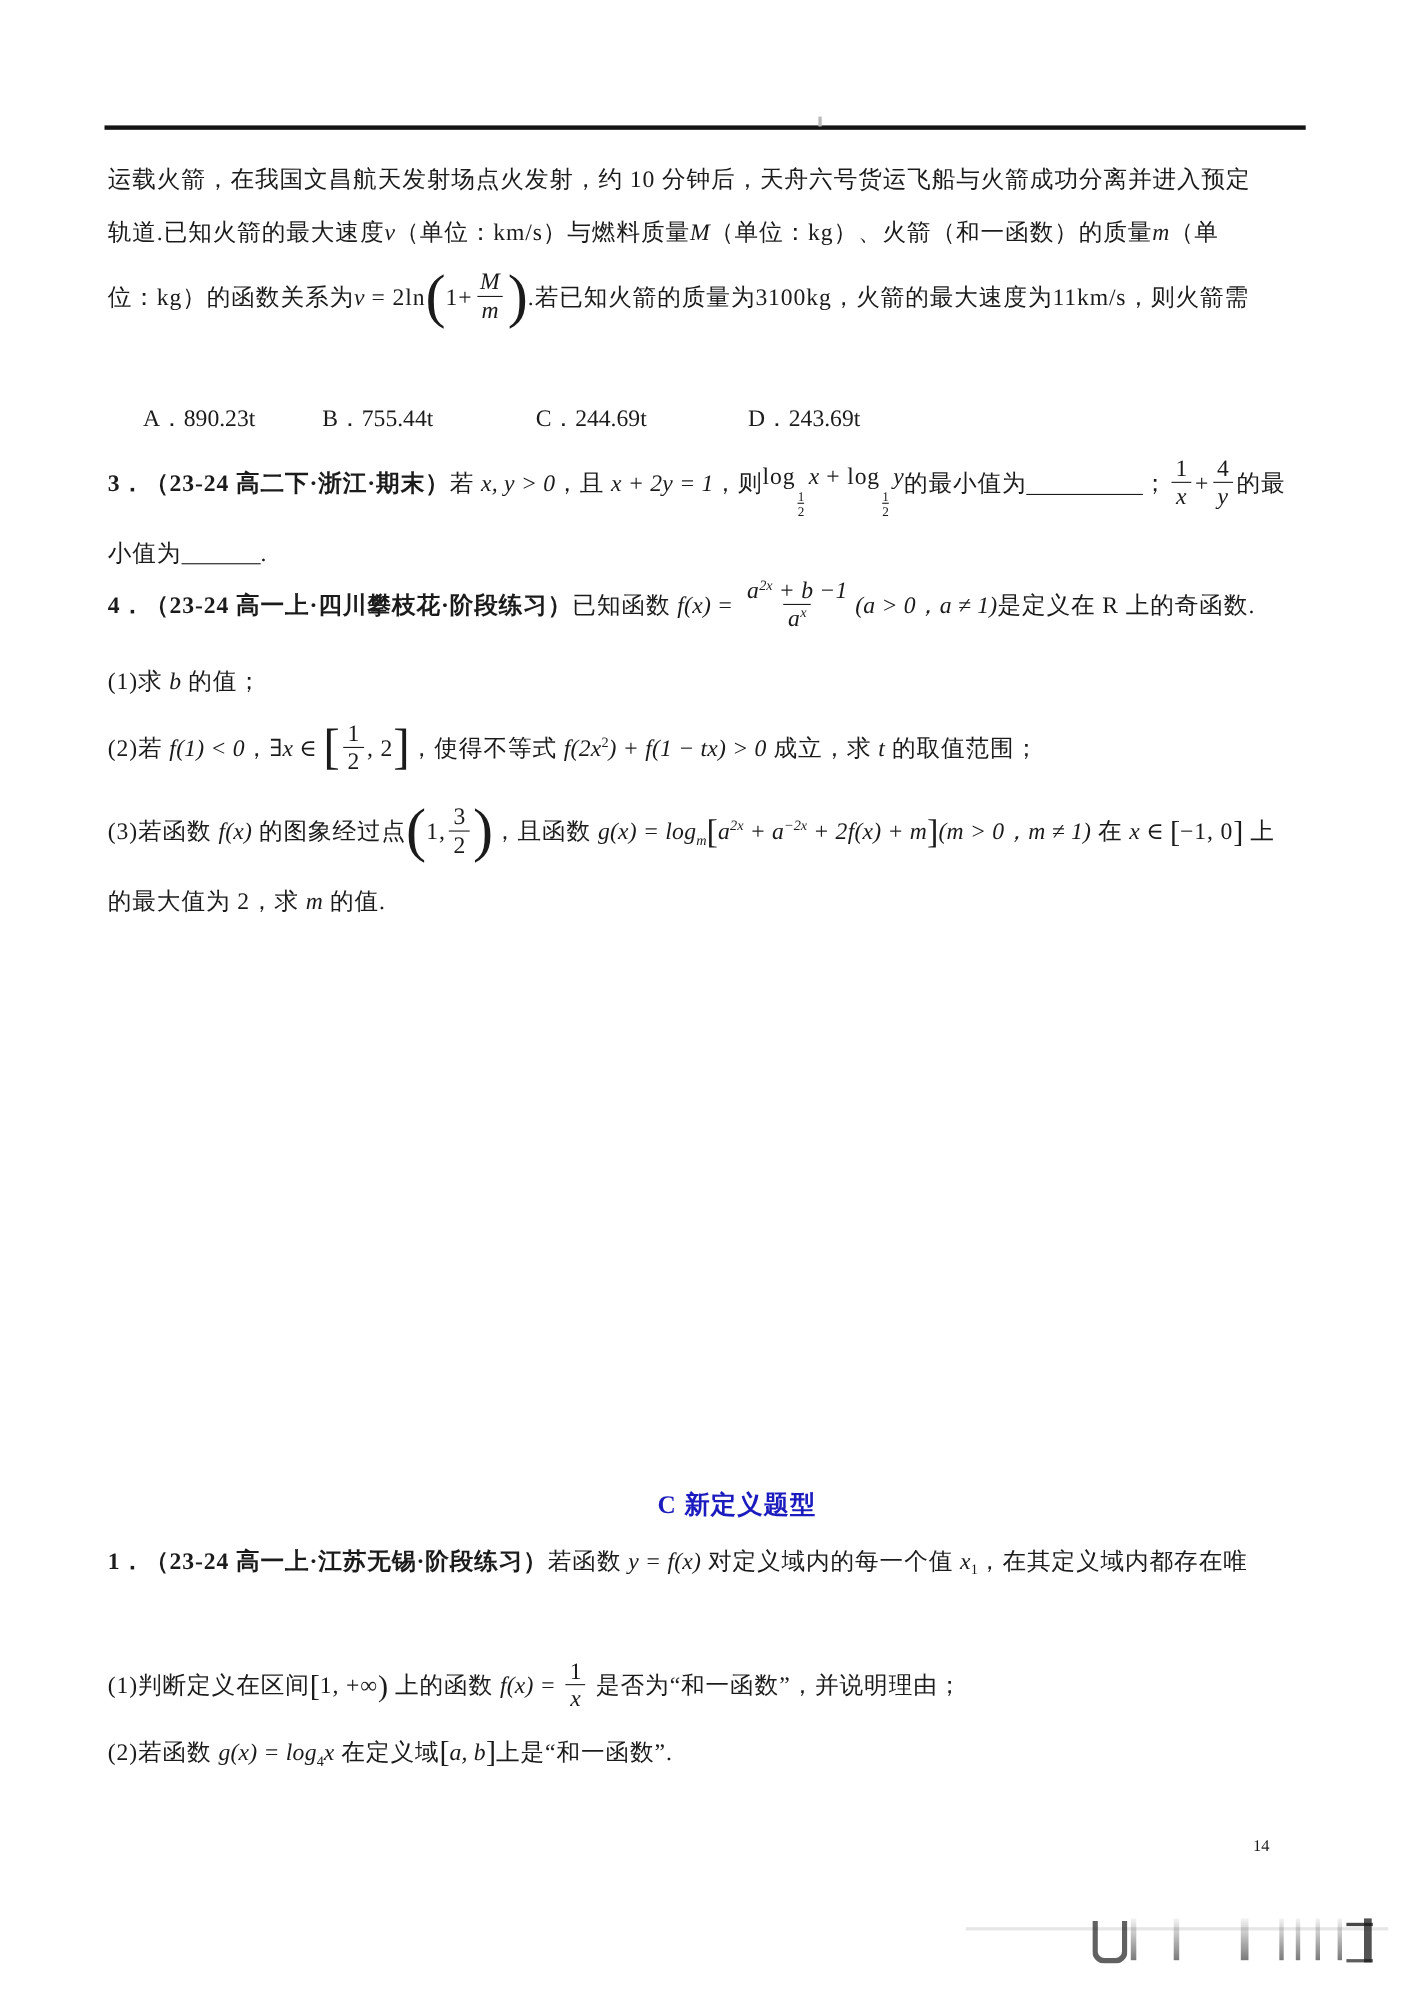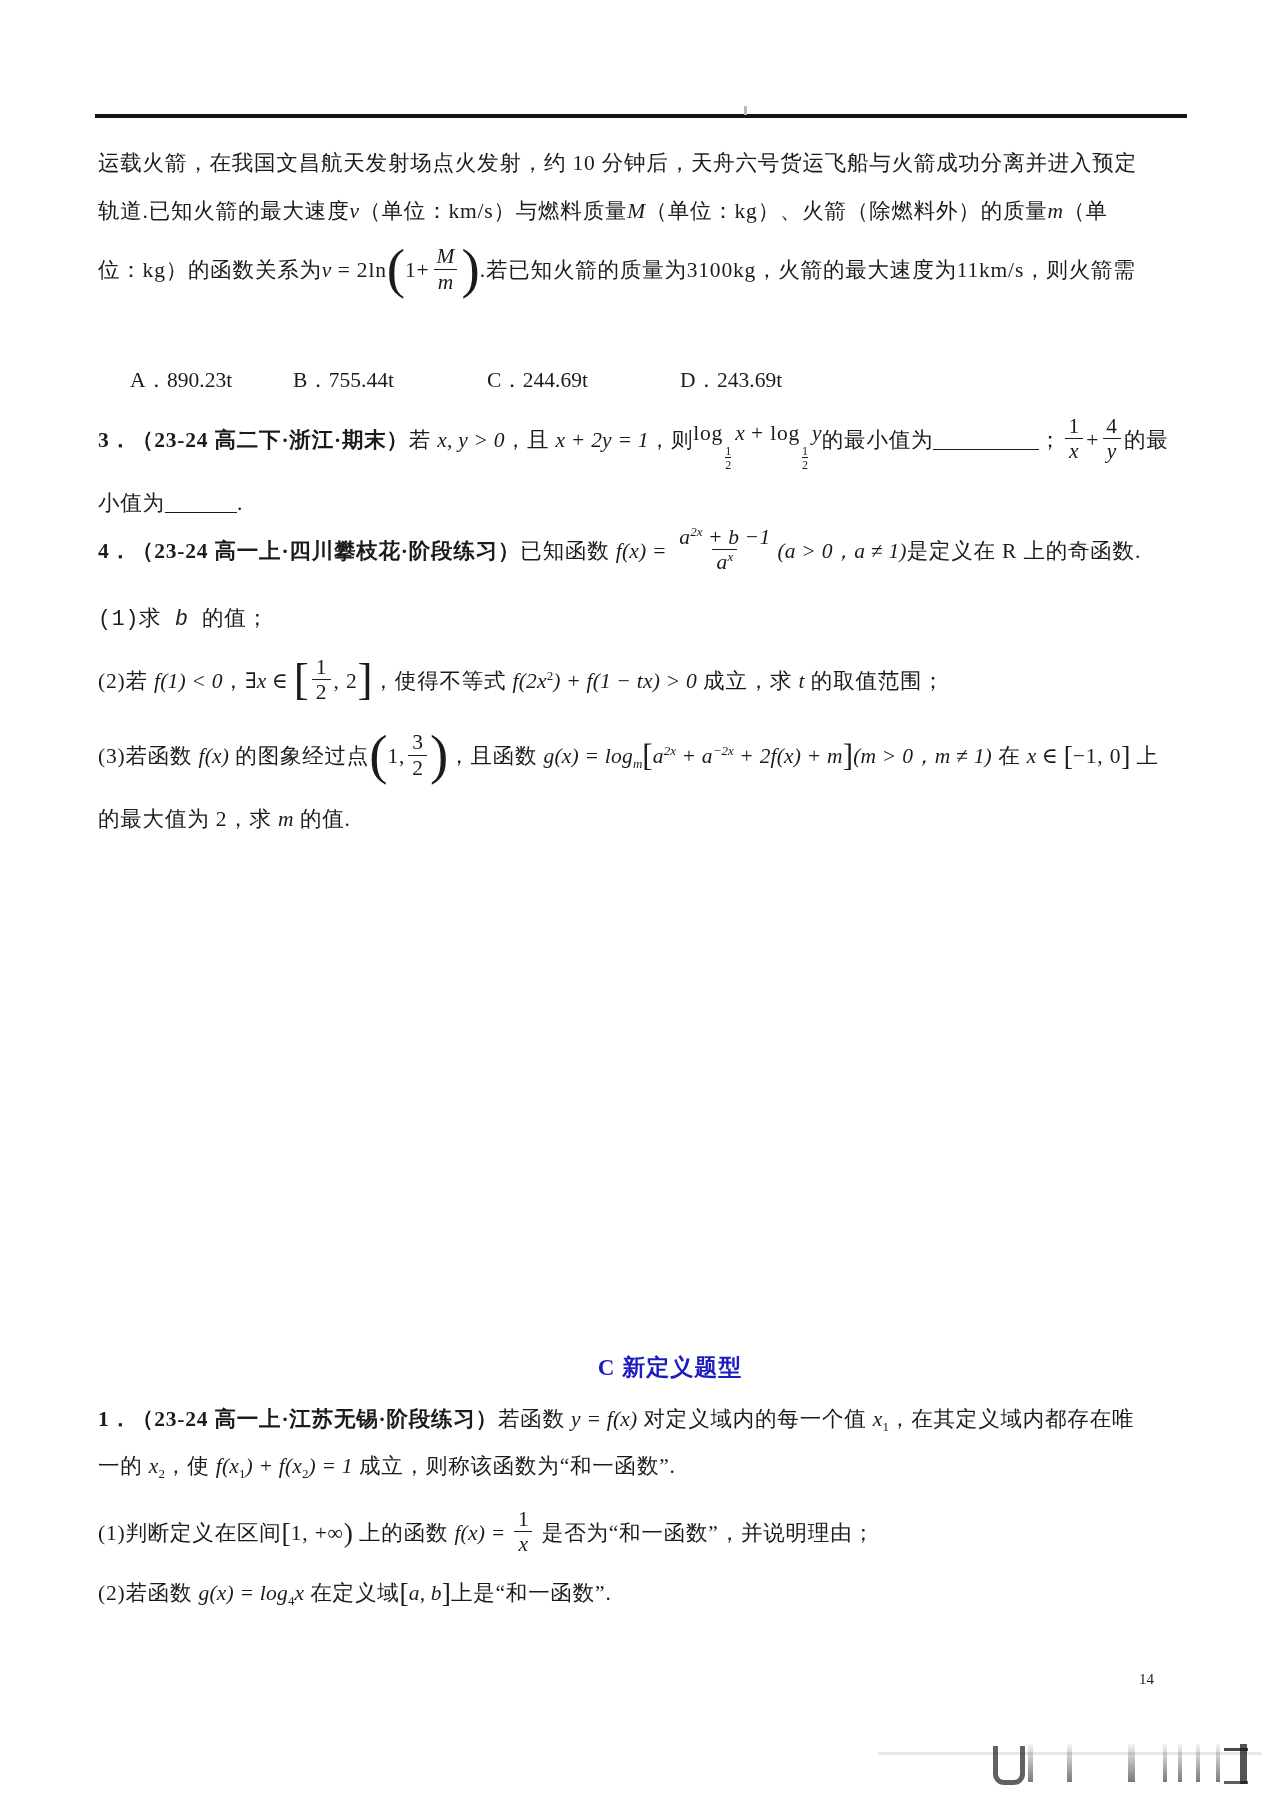--- a/index.html
+++ b/index.html
@@ -72,21 +72,21 @@
 <div class="page">
 
   <div class="topline"></div>
   <div class="speck"></div>
 
   <div class="line" style="left:98px; top:150px;">
     <span>运载火箭，在我国文昌航天发射场点火发射，约 10 分钟后，天舟六号货运飞船与火箭成功分离并进入预定</span>
   </div>
 
   <div class="line" style="left:98px; top:198px;">
-    <span>轨道.已知火箭的最大速度</span><span class="mi">v</span><span>（单位：km/s）与燃料质量</span><span class="mi">M</span><span>（单位：kg）、火箭（除燃料外）的质量</span><span class="mi">m</span><span>（单</span>
+    <span>轨道.已知火箭的最大速度</span><span class="mi">v</span><span>（单位：km/s）与燃料质量</span><span class="mi">M</span><span>（单位：kg）、火箭（和一函数）的质量</span><span class="mi">m</span><span>（单</span>
   </div>
 
   <div class="line" style="left:98px; top:246px;">
     <span>位：kg）的函数关系为</span><span class="mi">v</span><span> = 2ln</span><span class="bd d26">(</span><span>1+</span><span class="frac">
         <span class="fn mi">M</span>
         <span class="fd mi">m</span>
       </span><span class="bd d26">)</span><span>.若已知火箭的质量为3100kg，火箭的最大速度为11km/s，则火箭需</span>
   </div>
 
 
@@ -116,21 +116,21 @@
     <span>小值为</span><span class="blank bw2"></span><span>.</span>
   </div>
 
   <div class="line" style="left:98px; top:528px;">
     <span class="b">4．（23-24 高一上·四川攀枝花·阶段练习）</span><span>已知函数 </span><span class="mi">f(x) = </span><span class="frac">
         <span class="fn"><span class="mi">a</span><span class="sup mi">2x</span><span class="mi"> + b −1</span></span>
         <span class="fd"><span class="mi">a</span><span class="sup mi">x</span></span>
       </span><span class="mi">(a &gt; 0，a ≠ 1)</span><span>是定义在 R 上的奇函数.</span>
   </div>
 
-  <div class="line" style="left:98px; top:606px;font-family:Liberation Mono, monospace;">
+  <div class="line" style="left:98px; top:606px;">
     <span>(1)求 </span><span class="mi">b</span><span> 的值；</span>
   </div>
 
   <div class="line" style="left:98px; top:658px;">
     <span>(2)若 </span><span class="mi">f(1) &lt; 0</span><span>，</span><span class="mi">∃x ∈ </span><span class="bd d22">[</span><span class="frac">
         <span class="fn">1</span>
         <span class="fd">2</span>
       </span><span>, 2</span><span class="bd d22">]</span><span>，使得不等式 </span><span class="mi">f(2x</span><span class="sup">2</span><span class="mi">) + f(1 − tx) &gt; 0</span><span> 成立，求 </span><span class="mi">t</span><span> 的取值范围；</span>
   </div>
 
@@ -143,23 +143,20 @@
   <div class="line" style="left:98px; top:806px;">
     <span>的最大值为 2，求 </span><span class="mi">m</span><span> 的值.</span>
   </div>
 
   <div class="heading">
     <span>C 新定义题型</span>
   </div>
 
   <div class="line" style="left:98px; top:1406px;">
     <span class="b">1．（23-24 高一上·江苏无锡·阶段练习）</span><span>若函数 </span><span class="mi">y = f(x)</span><span> 对定义域内的每一个值 </span><span class="mi">x</span><span class="ssub">1</span><span>，在其定义域内都存在唯</span>
-  </div>
-  <div class="line" style="left:98px; top:1453px;">
-    <span>一的 </span><span class="mi">x</span><span class="ssub">2</span><span>，使 </span><span class="mi">f(x</span><span class="ssub">1</span><span class="mi">) + f(x</span><span class="ssub">2</span><span class="mi">) = 1</span><span> 成立，则称该函数为“和一函数”.</span>
   </div>
   <div class="line" style="left:98px; top:1510px;">
     <span>(1)判断定义在区间</span><span class="bd d13">[</span><span>1, +∞</span><span class="bd d13">)</span><span> 上的函数 </span><span class="mi">f(x) = </span><span class="frac">
         <span class="fn">1</span>
         <span class="fd mi">x</span>
       </span><span> 是否为“和一函数”，并说明理由；</span>
   </div>
   <div class="line" style="left:98px; top:1580px;">
     <span>(2)若函数 </span><span class="mi">g(x) = log</span><span class="ssub">4</span><span class="mi">x</span><span> 在定义域</span><span class="bd d13">[</span><span class="mi">a, b</span><span class="bd d13">]</span><span>上是“和一函数”.</span>
   </div>

